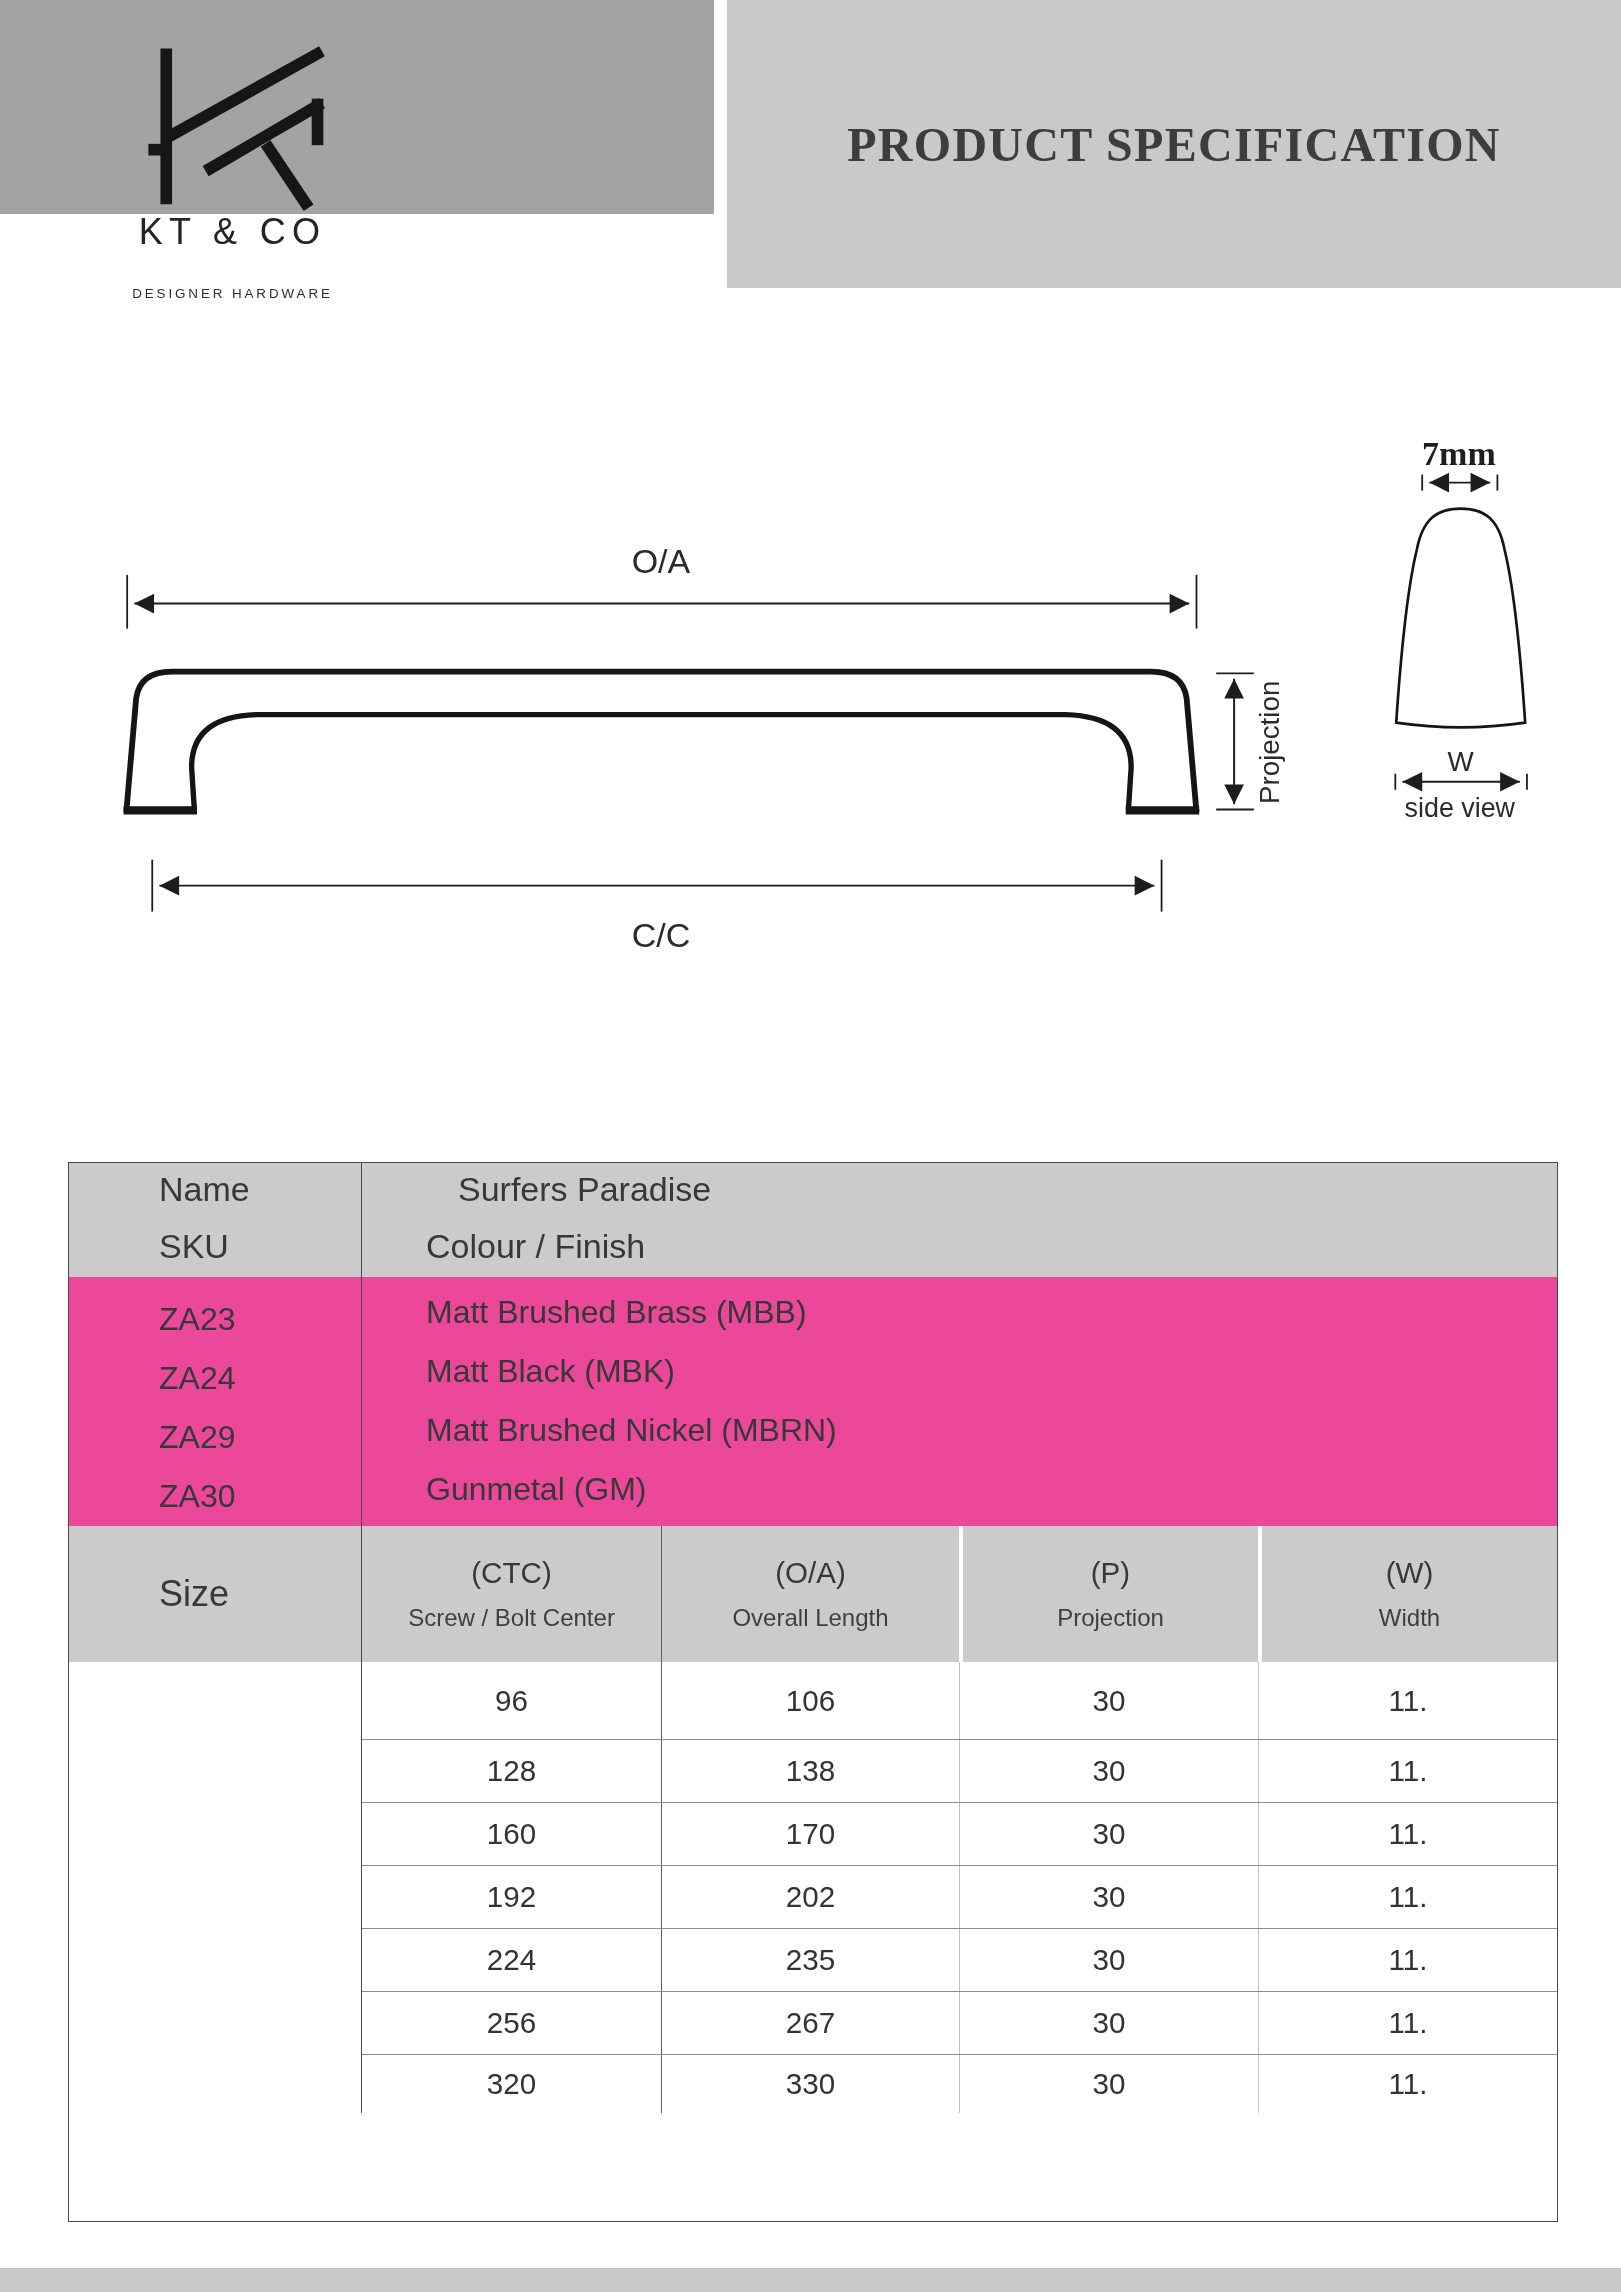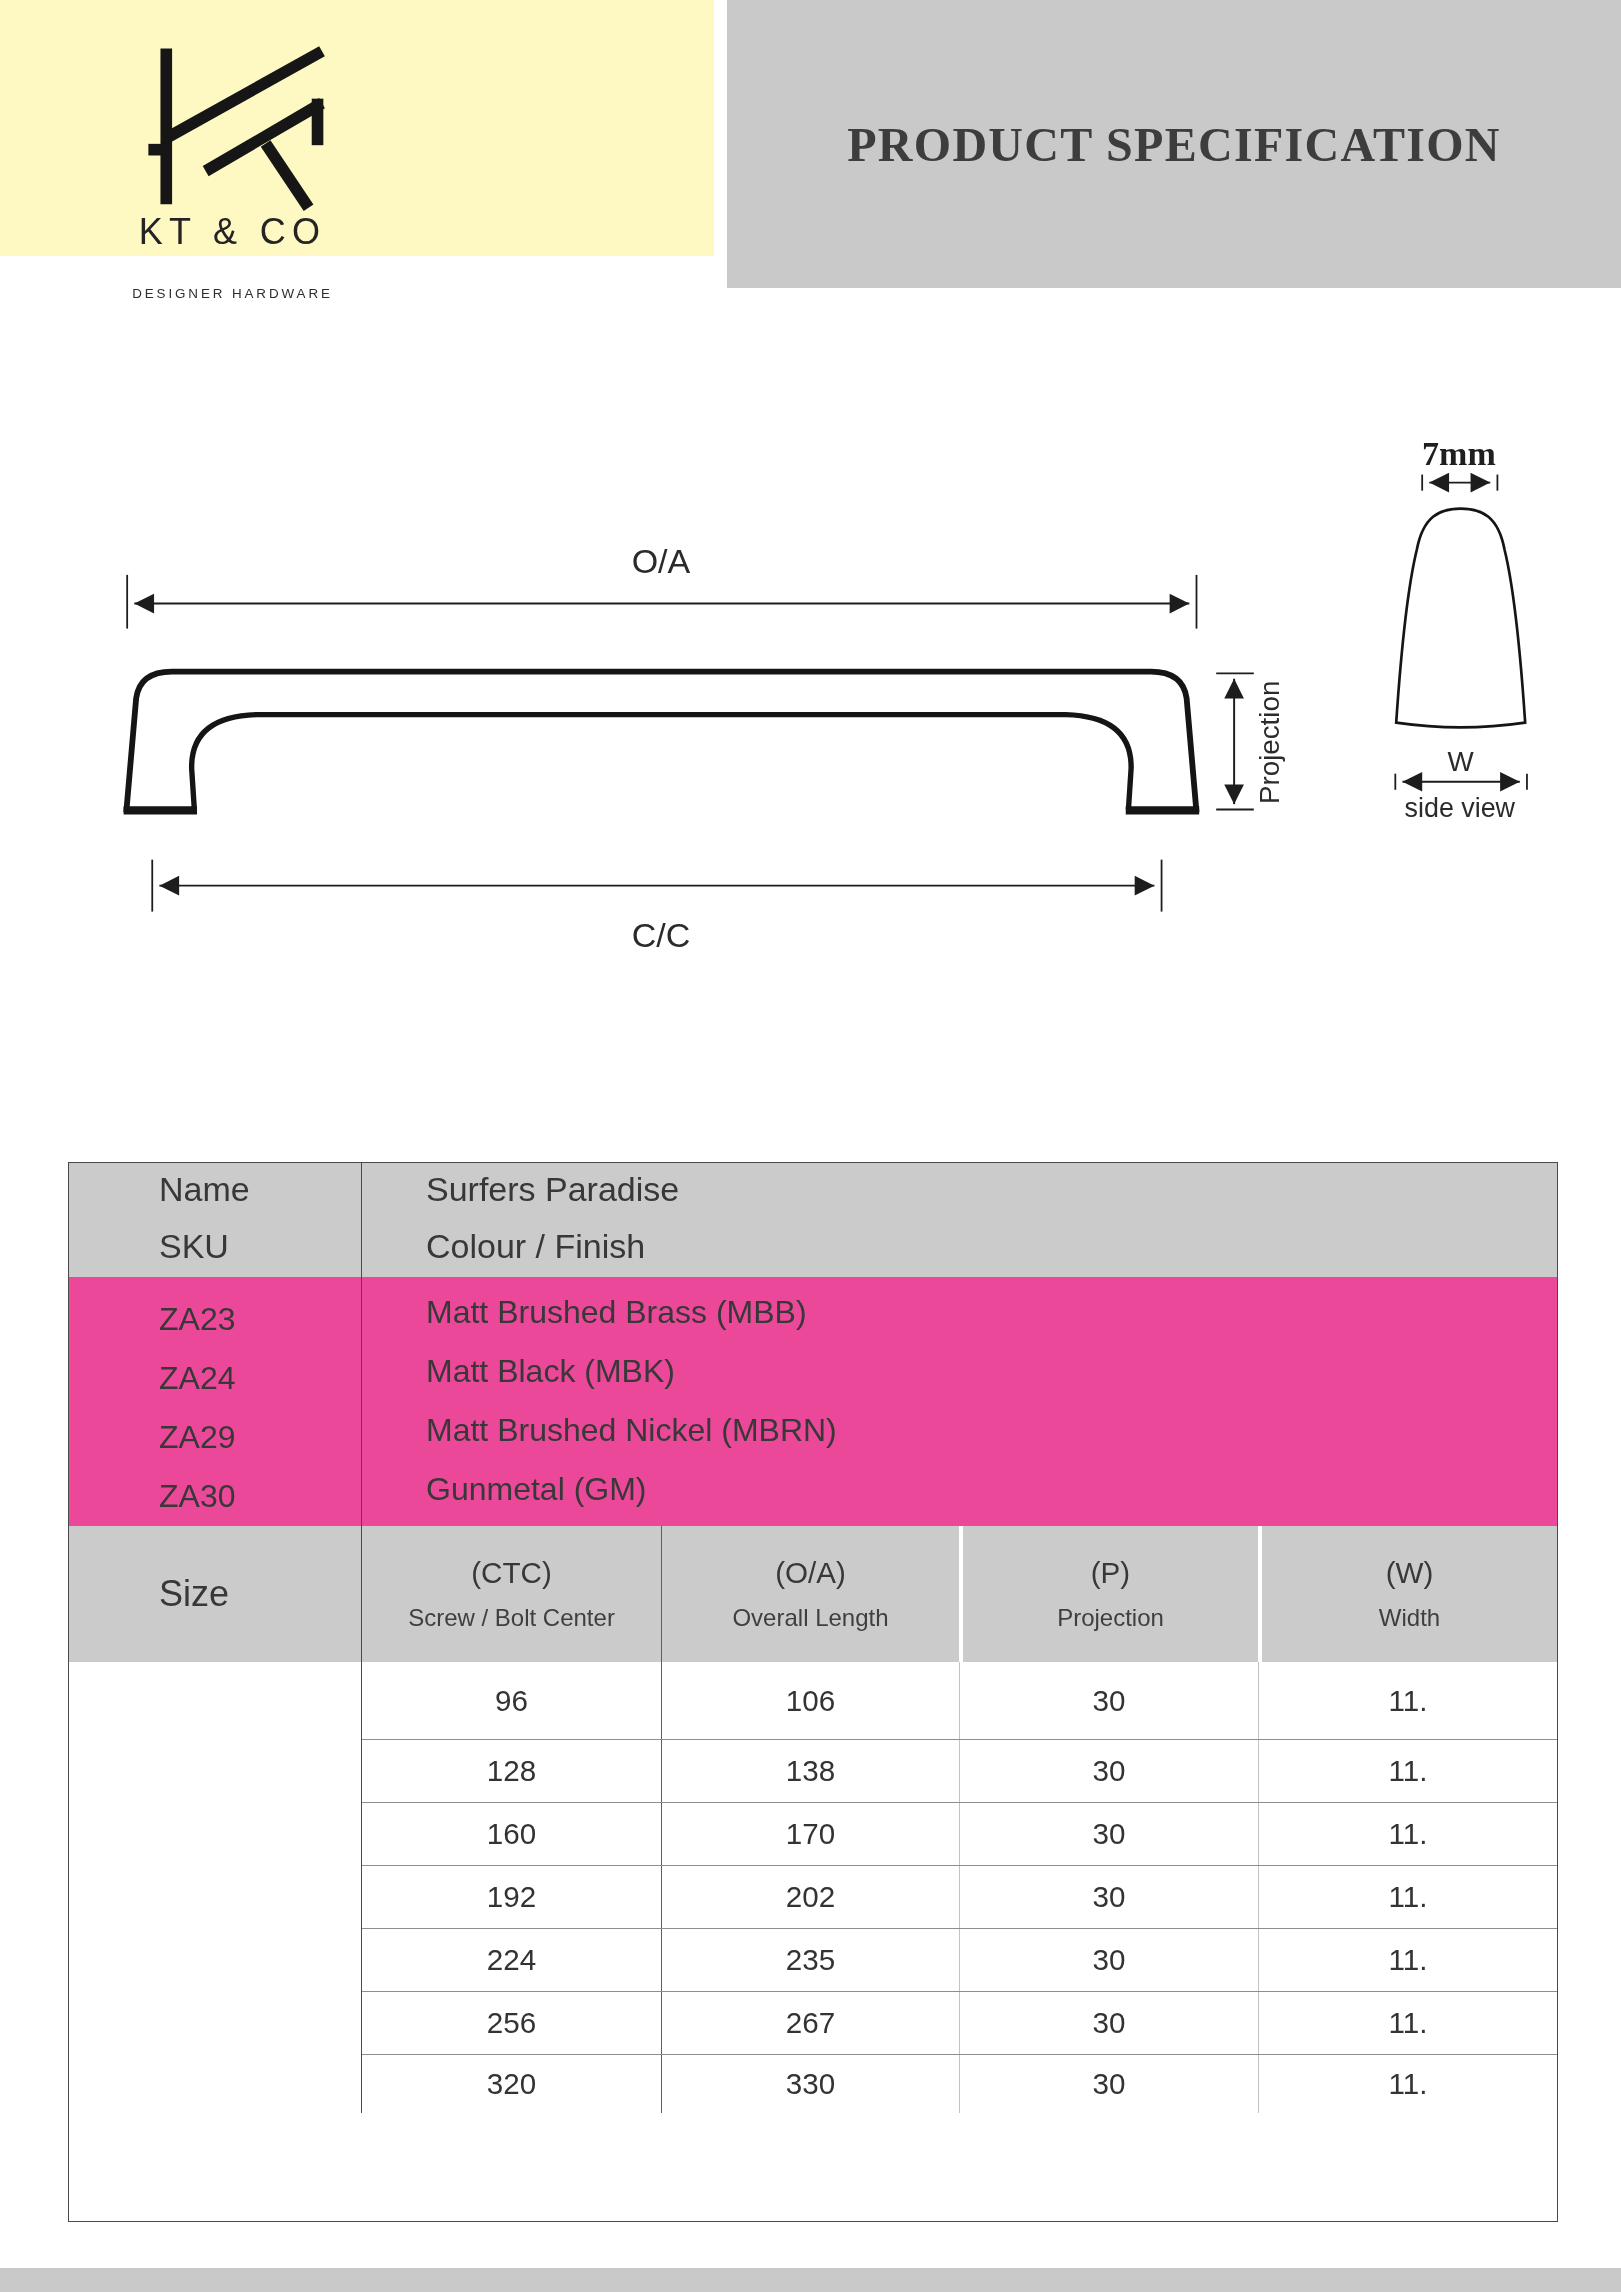--- a/index.html
+++ b/index.html
@@ -1,20 +1,20 @@
 <!DOCTYPE html>
 <html style="font-size:14.3px"><head>
 <meta charset="utf-8">
 <style>
   html,body{margin:0;padding:0;background:#ffffff;}
   .page{position:relative;width:1621px;height:2293px;background:#ffffff;overflow:hidden;
         font-family:"Liberation Sans", sans-serif;color:#3a3a3a;}
 
   
-  .logo-panel{position:absolute;left:0;top:0;width:714px;height:256px;background:#fef9c3;}
+  .logo-panel{position:absolute;left:0;top:0;width:714px;height:214px;background:#a3a3a3;}
   .title-panel{position:absolute;left:727px;top:0;width:894px;height:288px;background:#c9c9c9;
                display:flex;align-items:center;justify-content:center;}
   .title-text{font-family:"Liberation Serif", serif;font-weight:700;font-size:48px;
               letter-spacing:1.3px;color:#3d3d3d;white-space:nowrap;}
   .logo-mark{position:absolute;left:134px;top:36px;}
   .brand-name{position:absolute;left:125px;top:211px;width:215px;text-align:center;
               font-size:36px;font-weight:400;letter-spacing:6.3px;color:#242424;white-space:nowrap;}
   .brand-tagline{position:absolute;left:125px;top:254px;width:215px;text-align:center;
               font-size:13.4px;font-weight:500;letter-spacing:2.9px;color:#2e2e2e;white-space:nowrap;margin-top:32px;}
 
@@ -28,21 +28,21 @@
 
   
   .spec-table{position:absolute;left:68px;top:1162px;width:1490px;height:1060px;
               border:1.8px solid #4a4a4a;box-sizing:border-box;background:#fff;}
   .spec-table *{box-sizing:border-box;}
   .i-row{display:flex;width:100%;}
   .row-gray{background:#cbcbcb;}
   .i-label{width:293px;border-right:1.8px solid #4a4a4a;display:flex;align-items:center;
            padding-left:90px;font-size:34px;color:#383838;}
   .i-value{flex:1;display:flex;align-items:center;padding-left:64px;font-size:34px;color:#383838;}
-  .h-82{height:53px;} .h-100{height:90px;} .h-68{height:61px;}
+  .h-82{height:53px;gap:32px;} .h-100{height:90px;} .h-68{height:61px;}
 
   .sku-row{display:flex;height:249px;background:#ec4899;}
   .sku-codes{width:293px;border-right:1.8px solid #4a4a4a;padding:12.5px 0 0 90px;
              display:flex;flex-direction:column;}
   .sku-finishes{flex:1;padding:6px 0 0 64px;display:flex;flex-direction:column;}
   .sku-line{height:59px;display:flex;align-items:center;font-size:32px;color:#383838;}
 
   .size-row{display:flex;height:136px;background:#8b5cf6;}
   .s-cell{display:flex;flex-direction:column;align-items:center;justify-content:center;
           gap:14.3px;background:#cbcbcb;}

